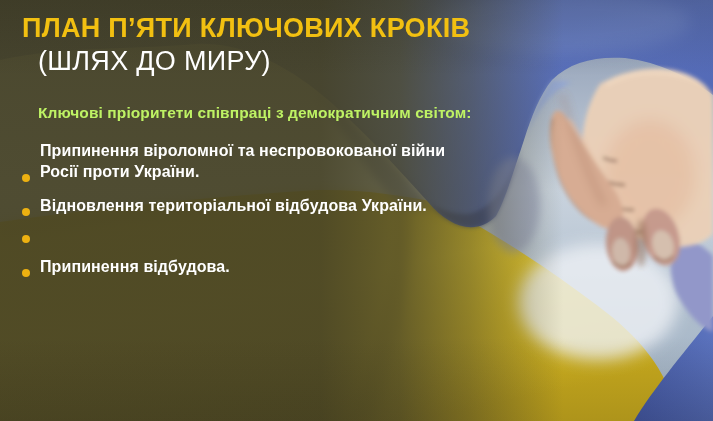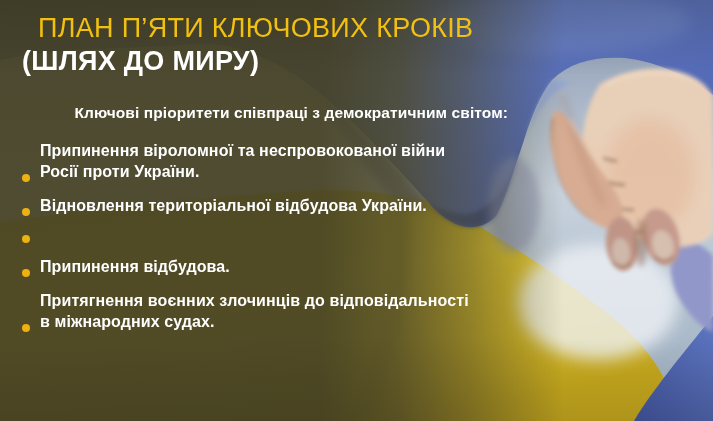--- a/index.html
+++ b/index.html
@@ -18,30 +18,30 @@
       rgba(76,72,40,.50) 66%,
       rgba(76,72,40,0) 79%);
   }
   .vignette{
     position:absolute;inset:0;
     background:linear-gradient(180deg, rgba(30,28,14,.18) 0%, rgba(30,28,14,0) 18%, rgba(30,28,14,0) 80%, rgba(30,28,14,.15) 100%);
     pointer-events:none;
   }
   .content{position:absolute;left:22px;top:12px;width:486px;color:#fff;}
   .title-line1{
-    margin-left:16px;font-size:27px;font-weight:normal;color:#f2c011;
+    font-size:27px;font-weight:bold;color:#f2c011;
     line-height:33px;letter-spacing:.3px;white-space:nowrap;
   }
   .title-line2{
-    font-size:27px;font-weight:700;color:#ffffff;
+    margin-left:16px;font-size:27px;font-weight:400;color:#ffffff;
     line-height:32px;letter-spacing:.3px;white-space:nowrap;
   }
   .subtitle{
     margin-left:16px;margin-top:27px;font-size:15.5px;font-weight:bold;
-    color:#ffffff;letter-spacing:.1px;white-space:nowrap;text-align:right;
+    color:#bef264;letter-spacing:.1px;white-space:nowrap;
   }
   ul.bullets{list-style:none;margin:18px 0 0 0;padding:0;}
   ul.bullets li{display:flex;align-items:flex-end;margin-bottom:13px;}
   .dot{
     flex:0 0 8px;width:8px;height:8px;border-radius:50%;
     background:#edb111;margin:6px 10px 0 0;
   }
   .btxt{font-size:16px;font-weight:bold;line-height:21px;max-width:432px;letter-spacing:.1px;}
 </style>
 </head>
@@ -160,19 +160,15 @@
         <span class="dot"></span>
         <span class="btxt">Відновлення територіальної відбудова України.</span>
       </li>
       <li>
         <span class="dot"></span>
       </li>
       <li>
         <span class="dot"></span>
         <span class="btxt">Припинення відбудова.</span>
       </li>
-      <li>
-        <span class="dot"></span>
-        <span class="btxt">Притягнення воєнних злочинців до відповідальності в міжнародних судах.</span>
-      </li>
     </ul>
   </div>
 </div>
 
 </body></html>

